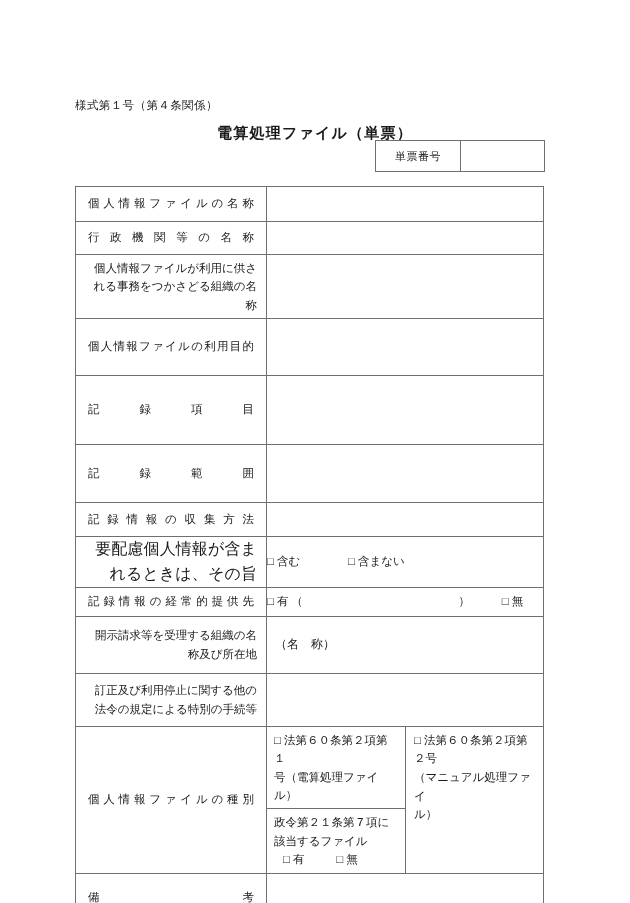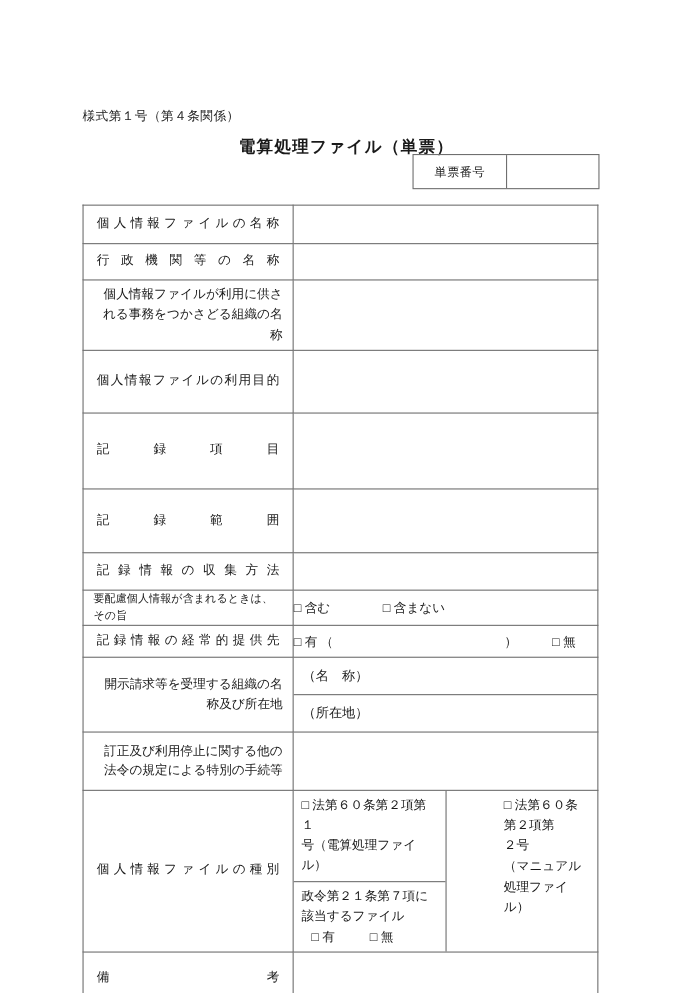--- a/index.html
+++ b/index.html
@@ -77,21 +77,21 @@
   }
   table.sub td {
     border:0; border-bottom:1px solid #6f6f6f;
     padding:3px 8px; font-size:12px; line-height:1.5;
     vertical-align:middle;
     font-family:Liberation Mono, monospace;
   }
   table.sub tr:last-child td { border-bottom:0; }
 
   
-  .ft-wrap { display:flex; width:100%;gap:44px; }
+  .ft-wrap { display:flex; width:100%; }
   .ft-left { width:138px; border-right:1px solid #6f6f6f; }
   .ft-right { flex:1; padding:4px 8px; line-height:1.62; font-size:11.5px; }
   .ft-cell-top {
     border-bottom:1px solid #6f6f6f;
     padding:4px 7px; line-height:1.6; font-size:11.5px;
   }
   .ft-cell-bot { padding:4px 7px; line-height:1.6; font-size:11.5px; }
   .ft-indent { padding-left:9px; }
 
   .cb { margin-right:3px; }
@@ -220,21 +220,21 @@
               <span>集</span>
               <span>方</span>
               <span>法</span>
           </div>
         </td>
         <td class="val"></td>
       </tr>
 
       <tr>
         <td style="height:27px">
-          <div class="lb" style="font-size:10px;text-align:left;letter-spacing:.1px">要配慮個人情報が含まれるときは、その旨</div>
+          <div class="lb" style="font-size:16px;text-align:right;letter-spacing:.1px">要配慮個人情報が含まれるときは、その旨</div>
         </td>
         <td class="val">
           <span class="nowrap">
             <span class="cb">□</span><span>含む</span>
           </span>
           <span class="sp-wide"></span>
           <span class="nowrap">
             <span class="cb">□</span><span>含まない</span>
           </span>
         </td>
@@ -273,25 +273,20 @@
       <tr>
         <td style="height:56px">
           <div class="lb lb-wrap">開示請求等を受理する組織の名称及び所在地</div>
         </td>
         <td style="padding:0">
           <table class="sub">
             <tbody>
               <tr>
                 <td style="height:27px">
                   <span>（名　称）</span><span></span>
-                </td>
-              </tr>
-              <tr>
-                <td style="height:27px">
-                  <span>（所在地）</span><span></span>
                 </td>
               </tr>
             </tbody>
           </table>
         </td>
       </tr>
 
       <tr>
         <td style="height:52px">
           <div class="lb lb-wrap">訂正及び利用停止に関する他の法令の規定による特別の手続等</div>

